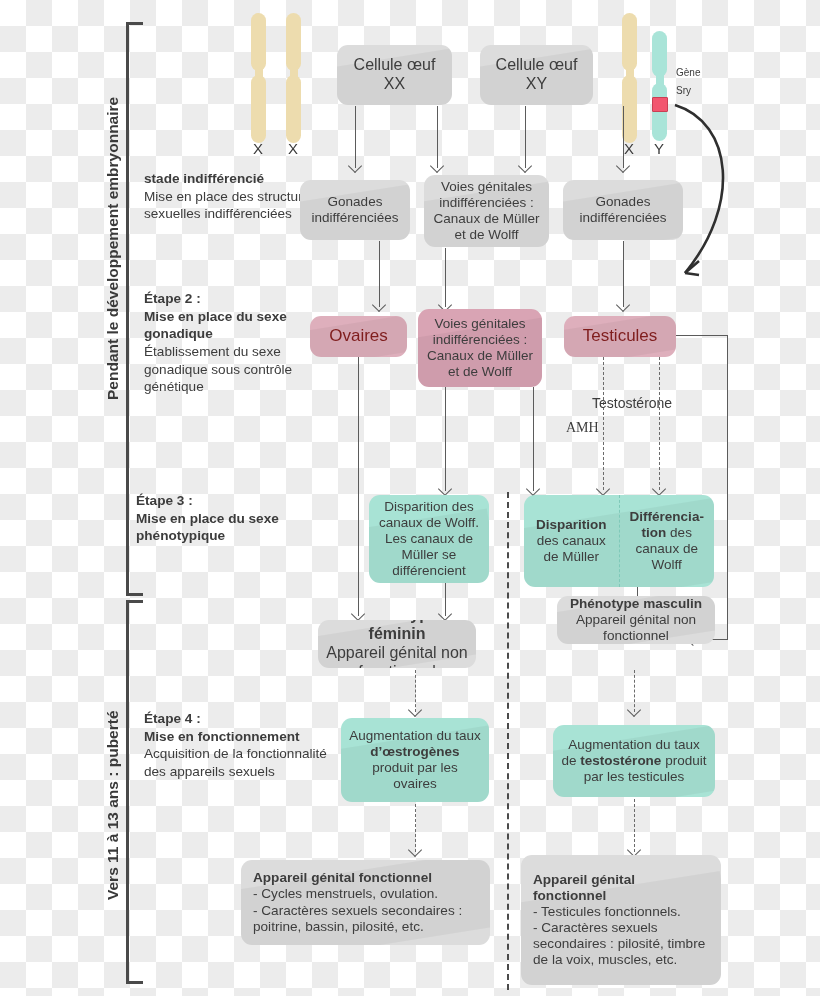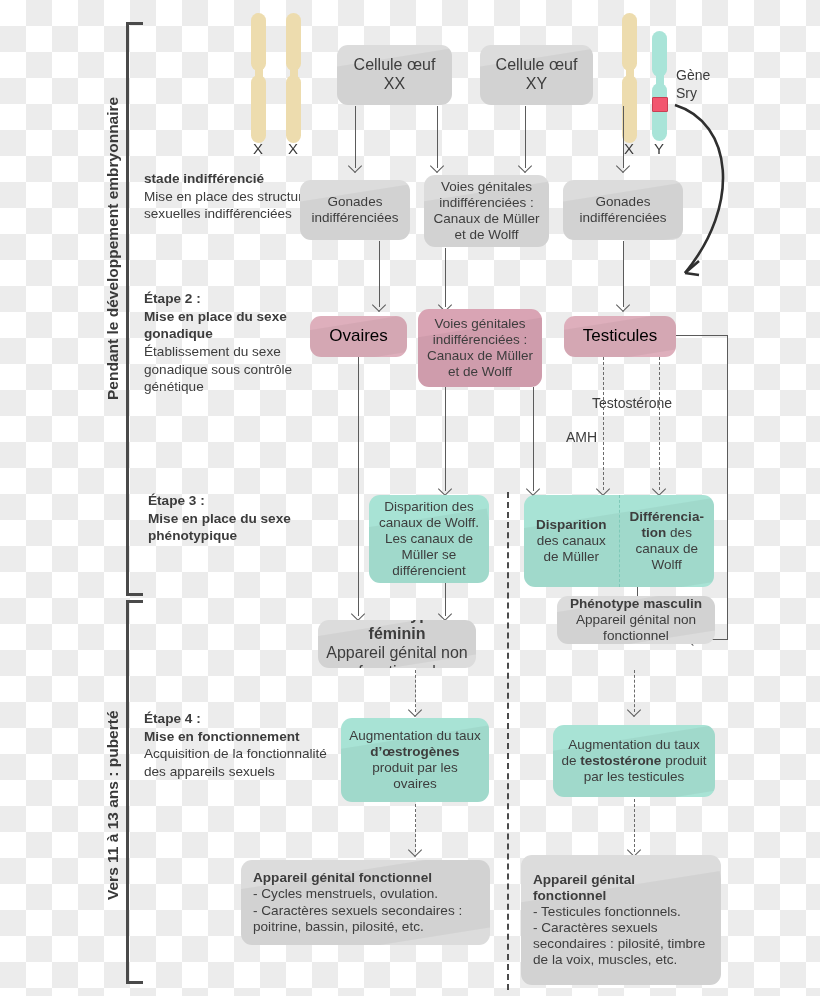--- a/index.html
+++ b/index.html
@@ -25,21 +25,21 @@
     box-sizing:border-box;padding:12px 8px;
     overflow:hidden;
   }
   .box .inner{position:relative;z-index:2;width:100%;}
   .box::after{ 
     content:"";position:absolute;left:-10%;right:-10%;bottom:-30%;height:90%;
     background:rgba(0,0,0,0.045);
     transform:rotate(-9deg);transform-origin:left bottom;z-index:1;
   }
   .gray{background:#dcdcdc;color:#3d3d3d;}
-  .pink{background:#deafbc;color:#000000;}
+  .pink{background:#deafbc;color:#7f1d1d;}
   .pink-dark{background:#d9a4b4;color:#3d3d3d;}
   .teal{background:#a8e3d5;color:#3d3d3d;}
 
   .b{font-weight:bold;}
 
   
   .bracket{position:absolute;border-left:3px solid #4a4a4a;
            border-top:3px solid #4a4a4a;border-bottom:3px solid #4a4a4a;}
   .vlabel{position:absolute;font-weight:bold;font-size:15.5px;color:#3a3a3a;
           writing-mode:vertical-rl;transform:rotate(180deg);white-space:nowrap;}
@@ -65,21 +65,21 @@
   .hline{position:absolute;height:0;border-top:1.4px solid #5b5b5b;}
   .vdash{position:absolute;width:0;border-left:1.6px dashed #6b6b6b;}
   .divider{position:absolute;width:0;border-left:2.4px dashed #4a4a4a;}
   .arrow-d{position:absolute;width:9px;height:9px;
       border-right:1.4px solid #5b5b5b;border-bottom:1.4px solid #5b5b5b;
       transform:rotate(45deg);}
   .arrow-l{position:absolute;width:9px;height:9px;
       border-left:1.4px solid #5b5b5b;border-bottom:1.4px solid #5b5b5b;
       transform:rotate(45deg);}
   .hormlbl{position:absolute;font-size:14px;color:#3c3c3c;white-space:nowrap;background:transparent;}
-  .genelbl{position:absolute;font-size:14px;line-height:1.15;color:#3c3c3c;}
+  .genelbl{position:absolute;font-size:10px;line-height:1.15;color:#3c3c3c;}
 </style>
 </head>
 <body>
 
 <div class="stage">
 
   <div class="bracket" style="left:126px;top:22px;width:14px;height:568px;"></div>
   <div class="vlabel" style="left:104px;top:40px;height:360px;">Pendant le développement embryonnaire</div>
 
   <div class="bracket" style="left:126px;top:600px;width:14px;height:378px;"></div>
@@ -195,30 +195,30 @@
   <div class="arrow-d" style="left:440px;top:484px;"></div>
   <div class="vline" style="left:533px;top:387px;height:104px;"></div>
   <div class="arrow-d" style="left:528px;top:484px;"></div>
 
   <div class="vdash" style="left:603px;top:357px;height:133px;"></div>
   <div class="arrow-d" style="left:598px;top:484px;"></div>
   <div class="vdash" style="left:659px;top:357px;height:133px;"></div>
   <div class="arrow-d" style="left:654px;top:484px;"></div>
 
   <div class="hormlbl" style="left:592px;top:395px;">Testostérone</div>
-  <div class="hormlbl" style="left:566px;top:429px;">AMH</div>
+  <div class="hormlbl" style="left:566px;top:420px;font-family:Liberation Serif, serif;">AMH</div>
 
   <div class="hline" style="left:676px;top:335px;width:52px;"></div>
   <div class="vline" style="left:727px;top:335px;height:304px;"></div>
   <div class="hline" style="left:688px;top:639px;width:40px;"></div>
   <div class="arrow-l" style="left:688px;top:634px;"></div>
 
   <div class="divider" style="left:507px;top:492px;height:498px;"></div>
 
-  <div class="stagetxt" style="left:148px;top:492px;">
+  <div class="stagetxt" style="left:136px;top:492px;">
     <div class="hd">Étape 3 :</div>
     <div class="hd">Mise en place du sexe phénotypique</div>
   </div>
 
   <div class="box teal" style="left:369px;top:495px;width:120px;height:88px;font-size:13.5px;">
     <div class="inner">Disparition des canaux de Wolff. Les canaux de Müller se différencient</div>
   </div>
 
   <div class="box teal" style="left:524px;top:495px;width:190px;height:92px;padding:0;">
     <div class="inner" style="display:flex;height:100%;">

